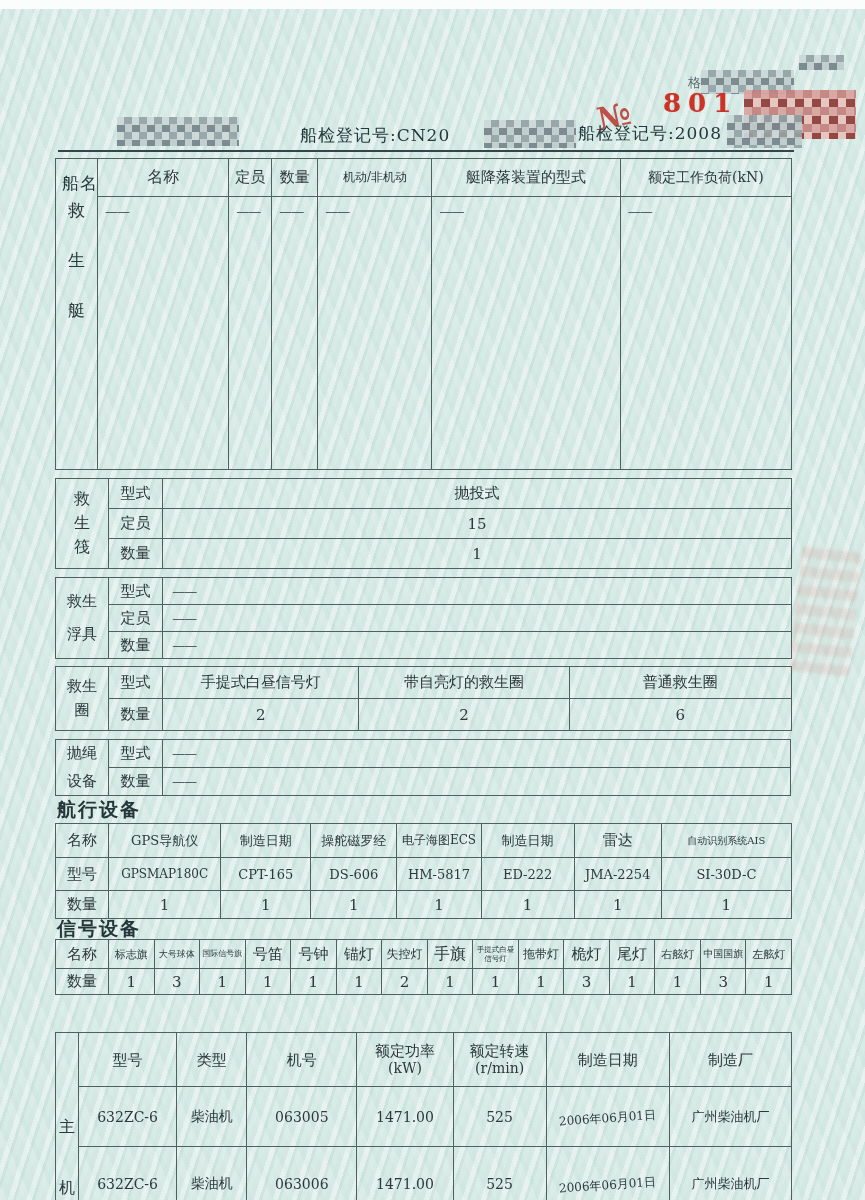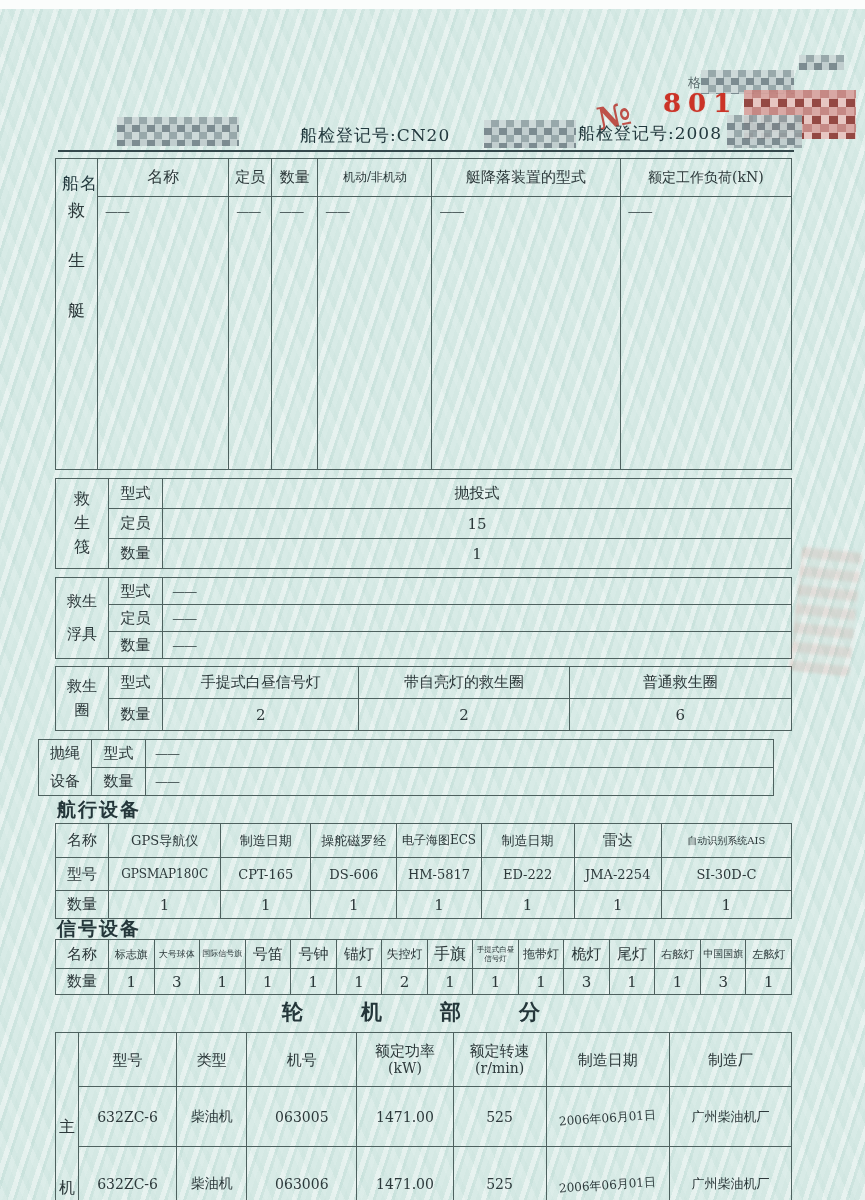--- a/index.html
+++ b/index.html
@@ -198,21 +198,21 @@
     </tr>
     <tr style="height:32px;">
       <td class="row-label">数量</td>
       <td>2</td>
       <td>2</td>
       <td>6</td>
     </tr>
   </tbody>
     </table>
 
-  <table style="left:38px; top:739px; width:600px;">
+  <table style="left:55px; top:739px; width:600px;">
     <colgroup>
         <col style="width:53px">
         <col style="width:54px">
         <col style="width:628px">
       </colgroup>
     <tbody>
         <tr style="height:28px;">
       <td rowspan="2">
         <div class="vstack g10">
           <span>抛绳</span>
@@ -313,21 +313,20 @@
       <td>1</td>
       <td>3</td>
       <td>1</td>
       <td>1</td>
       <td>3</td>
       <td>1</td>
     </tr>
   </tbody>
     </table>
 
-  <div class="abs engine-title" style="left:282px; top:998px;">轮机部分</div>
   <table style="left:55px; top:1032px; width:737px;">
     <colgroup>
         <col style="width:23px">
         <col style="width:98px">
         <col style="width:70px">
         <col style="width:110px">
         <col style="width:96px">
         <col style="width:93px">
         <col style="width:123px">
         <col style="width:122px">

